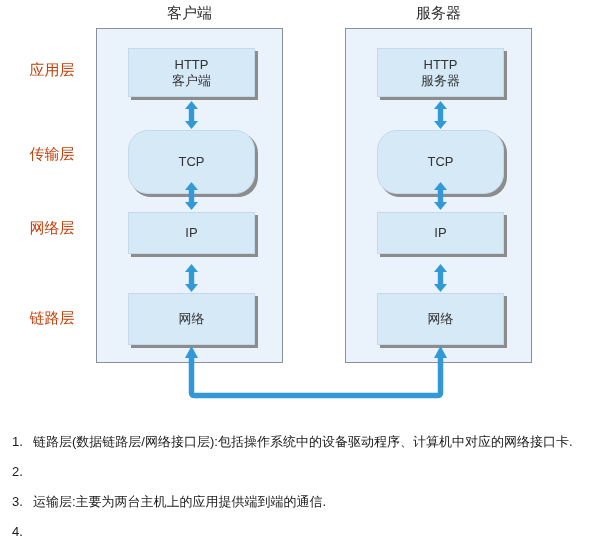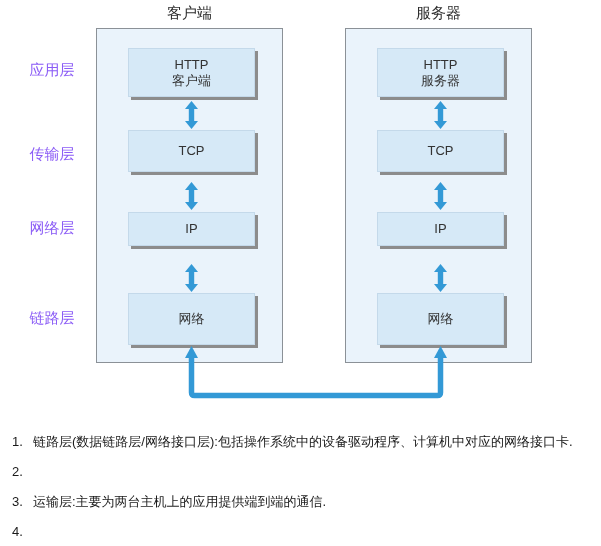--- a/index.html
+++ b/index.html
@@ -20,43 +20,43 @@
     color:var(--text-dark);
   }
   .col-title{
     position:absolute;top:4px;width:187px;text-align:center;
     font-size:15px;line-height:18px;color:#2e2e2e;
   }
   .col-title.client{left:96px;}
   .col-title.server{left:345px;}
   .layer-label{
     position:absolute;left:14px;width:76px;text-align:center;
-    font-size:15px;line-height:17px;color:#8b5cf6;
+    font-size:15px;line-height:17px;color:#c2410c;
   }
   .panel{
     position:absolute;top:28px;width:187px;height:335px;
     background:var(--panel-fill);
     border:1px solid var(--border-gray);
   }
   .panel.client{left:96px;}
   .panel.server{left:345px;}
   .stack-box{
     position:absolute;width:127px;
     background:var(--box-fill);
     border:1px solid var(--box-border);
     box-shadow:3px 3px 0 var(--shadow-gray);
     display:flex;flex-direction:column;align-items:center;justify-content:center;
     font-size:13px;line-height:16px;color:var(--text-dark);
     text-align:center;z-index:2;
   }
   .col-client{left:128px;}
   .col-server{left:377px;}
   .row-app{top:48px;height:49px;}
-  .row-tcp{top:130px;height:42px;}
-  .row-ip{top:212px;height:34px;}
+  .row-tcp{top:130px;height:64px;border-radius:20px;}
+  .row-ip{top:212px;height:42px;}
   .row-net{top:293px;height:52px;}
   .dbl-arrow{
     position:absolute;width:13px;height:28px;z-index:3;
     color:var(--arrow-blue);
   }
   .da-left{left:185px;}
   .da-right{left:434px;}
   .da-gap1{top:101px;}
   .da-gap2{top:182px;}
   .da-gap3{top:264px;}

